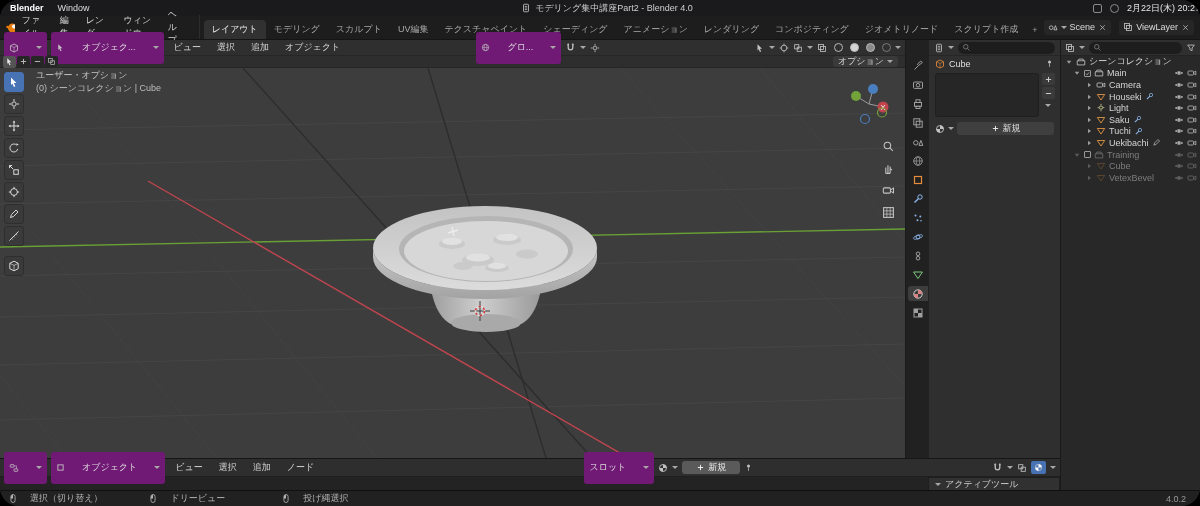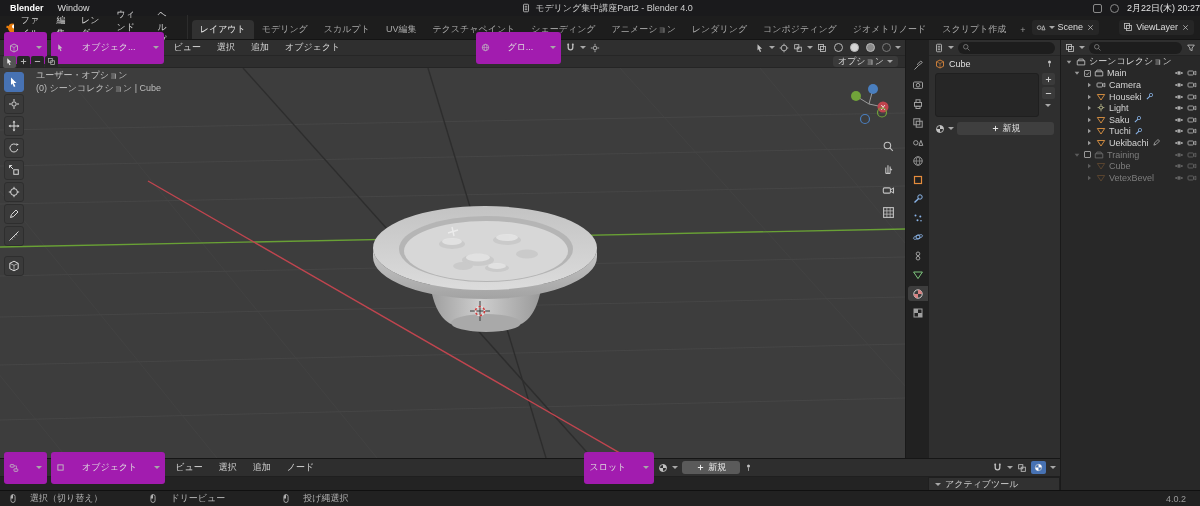--- a/index.html
+++ b/index.html
@@ -1,45 +1,45 @@
 <!DOCTYPE html>
 <html><head>
 <meta charset="utf-8">
 <style>
 *{margin:0;padding:0;box-sizing:border-box;font-family:"Liberation Sans","DejaVu Sans",sans-serif;}
 html,body{background:#000;}
-#app{position:relative;width:1200px;height:506px;background:#2b2b2b;overflow:hidden;font-size:9px;color:#d5d5d5;}
+#app{position:relative;width:1200px;height:506px;background:#2b2b2b;overflow:hidden;font-size:9px;color:#d5d5d5;border-radius:19px;}
 .abs{position:absolute;}
 .row{display:flex;align-items:center;}
 svg.i{display:block;}
 .ic{color:#c2c2c2;}
 .caret{width:0;height:0;border-left:3px solid transparent;border-right:3px solid transparent;border-top:3.5px solid #a8a8a8;display:inline-block;}
 
 #macbar{left:0;top:0;width:1200px;height:16px;background:#1a1a1c;display:flex;align-items:center;color:#e6e6e6;}
 #macbar .appname{font-weight:bold;margin-left:10px;color:#fff;}
 #macbar .m{margin-left:14px;color:#dedede;}
 #macbar .title{position:absolute;left:14px;right:0;text-align:center;color:#cfcfcf;}
 #macbar .right{margin-left:auto;display:flex;align-items:center;gap:8px;margin-right:0;}
 .macicon{width:9px;height:9px;border:1px solid #8a8a8a;border-radius:2px;}
 
 #topbar{left:0;top:16px;width:1200px;height:24px;background:#1d1d1d;display:flex;align-items:flex-end;border-bottom:1px solid #141414;}
 #topbar .menus{display:flex;align-items:center;height:24px;}
 #topbar .menu{padding:0 7px;color:#d8d8d8;}
 .wtabs{display:flex;align-items:flex-end;height:24px;margin-left:6px;border-left:1px solid #2c2c2c;padding-left:4px;}
 .wtab{padding:0 8px;height:19px;display:flex;align-items:center;color:#a9a9a9;border-radius:4px 4px 0 0;white-space:nowrap;}
 .wtab.active{background:#313131;color:#ececec;}
 .wtab.add{color:#9a9a9a;padding:0 6px;}
-#topbar .right{margin-left:auto;display:flex;align-items:center;height:24px;gap:20px;padding-right:6px;}
+#topbar .right{margin-left:auto;display:flex;align-items:center;height:24px;gap:8px;padding-right:6px;}
 .idwidget{display:flex;align-items:center;gap:3px;background:#262626;border-radius:3px;height:15px;padding:0 4px;}
 .idwidget .lbl{color:#dcdcdc;}
 
 #viewport{left:0;top:40px;width:905px;height:418px;background:#3d3d3d;}
 .vph1{height:16px;background:#2f2f2f;display:flex;align-items:center;padding:0 4px;gap:4px;border-bottom:1px solid #262626;}
 .vph2{height:12px;background:#2e2e2e;display:flex;align-items:center;padding:0 3px;border-bottom:1px solid #252525;}
-.dd{display:flex;align-items:center;gap:17px;background:#a21caf;border-radius:3px;height:13px;padding:16px 5px;}
+.dd{display:flex;align-items:center;gap:17px;background:#701a75;border-radius:3px;height:13px;padding:16px 5px;}
 .dd .lbl{color:#dedede;}
 .menu2{padding:0 6px;color:#d8d8d8;}
 .vcanvas{position:relative;width:905px;height:390px;overflow:hidden;}
 .overlaytxt{position:absolute;left:36px;top:1px;color:#c6c6c6;line-height:13px;}
 #toolbar{position:absolute;left:4px;top:4px;display:flex;flex-direction:column;gap:2px;}
 .tbtn{width:20px;height:20px;border-radius:3px;background:#3a3a3a;border:1px solid #2e2e2e;display:flex;align-items:center;justify-content:center;color:#d8d8d8;}
 .tbtn.active{background:#4772b3;border-color:#4772b3;color:#fff;}
 .tbtn.gap{margin-top:8px;}
 .navcol{position:absolute;left:882px;display:flex;flex-direction:column;gap:9px;color:#c3c3c3;}
 .selmode{width:13px;height:12px;border-radius:2px;display:flex;align-items:center;justify-content:center;color:#b5b5b5;background:#262626;margin-right:1px;}

